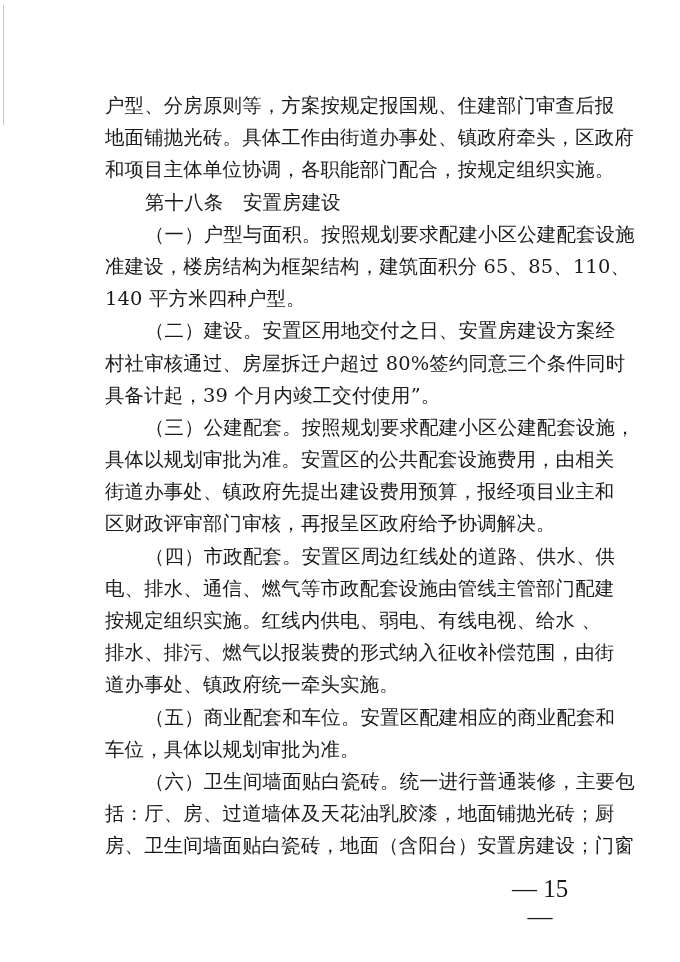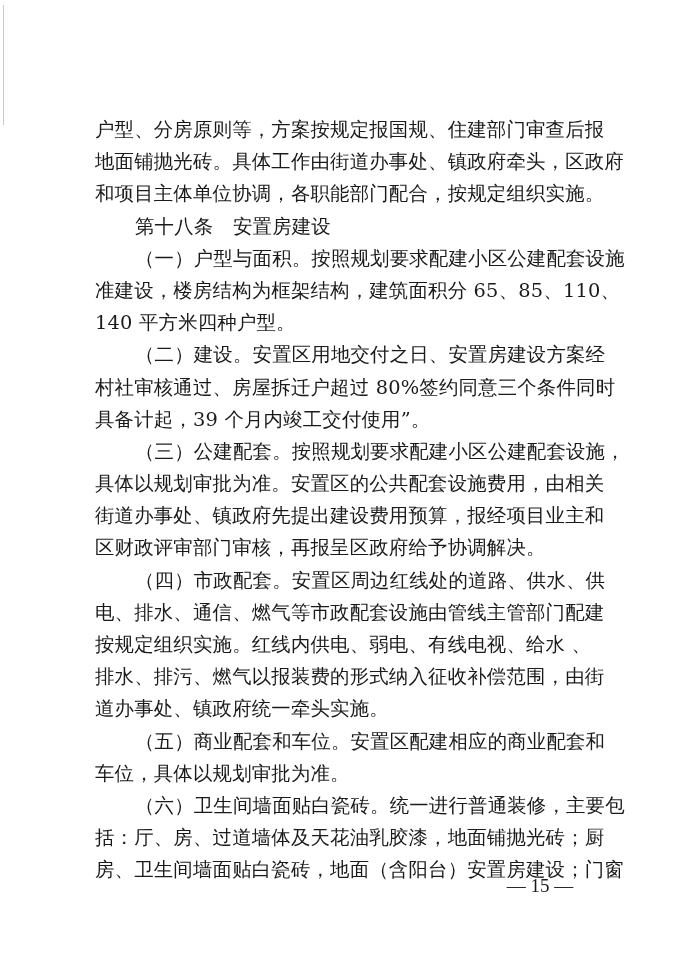--- a/index.html
+++ b/index.html
@@ -18,24 +18,23 @@
     .scan-edge {
       position: absolute;
       left: 3px;
       top: 5px;
       width: 1px;
       height: 120px;
       background: #c8c8c8;
     }
     .page {
       position: absolute;
-      left: 95px;
+      left: 105px;
       top: 90px;
       width: 468px;
-      margin-top: 24px;
     }
     .line {
       height: 32.2px;
       line-height: 32.2px;
       font-size: 19.4px;
       white-space: nowrap;
       text-align: justify;
       text-align-last: justify;
       letter-spacing: 0.2px;
     }
@@ -44,21 +43,21 @@
     }
     .line.indent {
       padding-left: 40px;
     }
     .page-number {
       position: absolute;
       left: 500px;
       top: 875px;
       width: 80px;
       text-align: center;
-      font-size: 19px;
+      font-size: 25px;
       font-family: "Liberation Serif", serif;
       color: #1a1a1a;
     }
   </style>
 </head>
 <body>
 
 <div class="scan-edge"></div>
 
 <div class="page">

